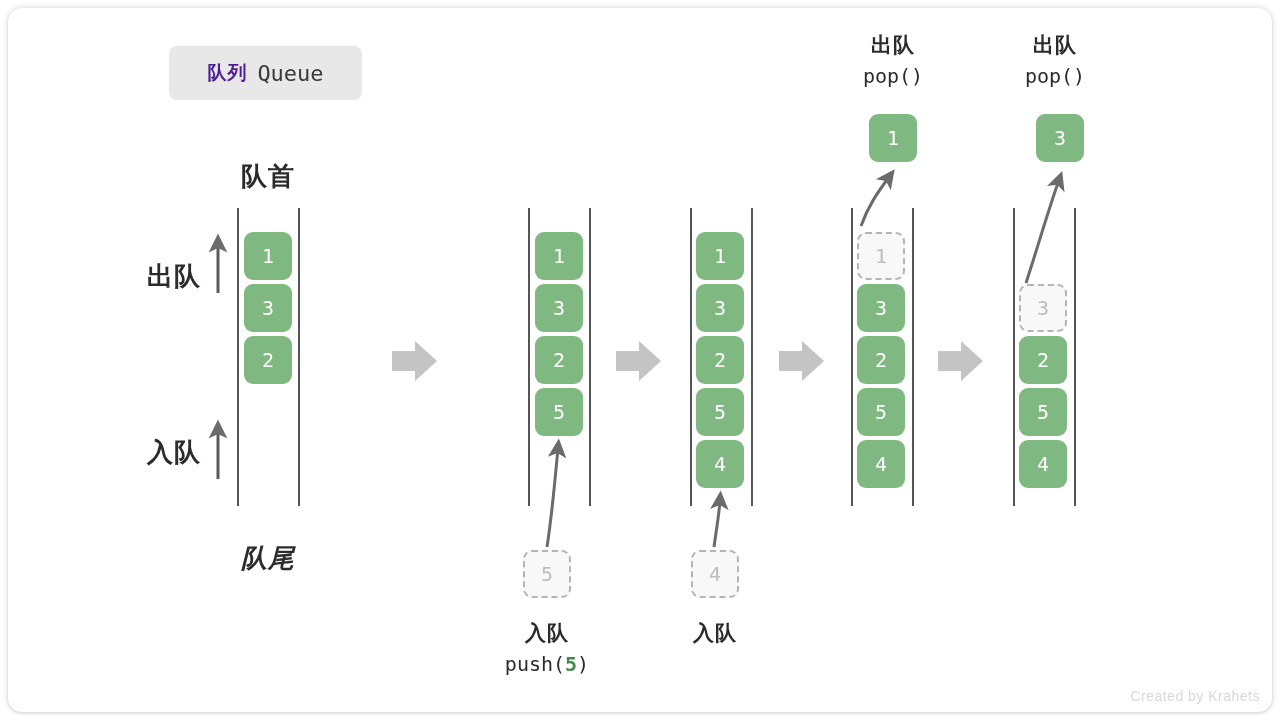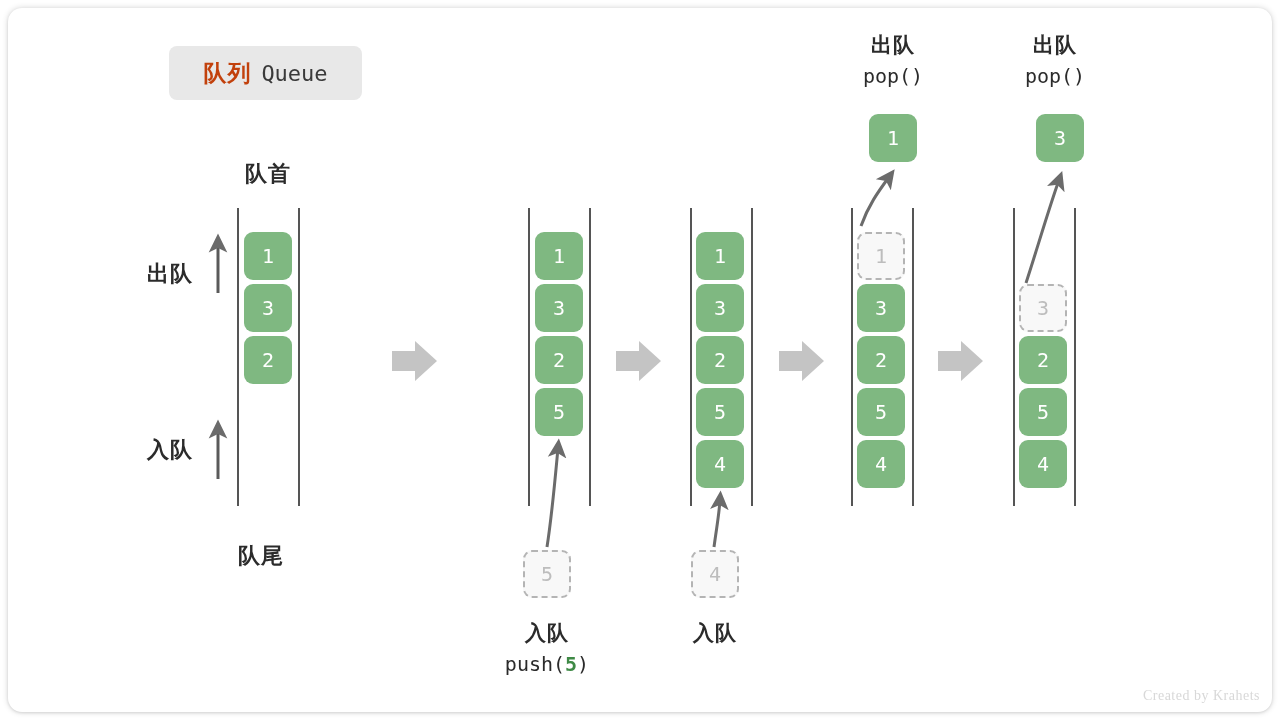--- a/index.html
+++ b/index.html
@@ -36,23 +36,23 @@
     left: 169px; top: 46px;
     width: 193px; height: 54px;
     background: #e8e8e8;
     border-radius: 8px;
     display: flex;
     align-items: center;
     justify-content: center;
     gap: 10px;
   }
   #title-chip .cn {
-    font-size: 23px;
+    font-size: 19px;
     font-weight: bold;
-    color: #c2410c;
+    color: #4c1d95;
     letter-spacing: 1px;
   }
   #title-chip .en {
     font-family: "DejaVu Sans Mono", "Liberation Mono", monospace;
     font-size: 22px;
     color: #3a3a3a;
   }
 
   
   .rail {
@@ -77,21 +77,21 @@
     color: #ffffff;
   }
   .cell.ghost {
     background: #f8f8f8;
     color: #bdbdbd;
     border: 2px dashed #b4b4b4;
   }
 
   
   .cn-label {
-    font-size: 22px;
+    font-size: 26px;
     font-weight: bold;
     color: #2b2b2b;
     letter-spacing: 1px;
     white-space: nowrap;
   }
   .op-label {
     text-align: center;
     white-space: nowrap;
     color: #2b2b2b;
   }
@@ -105,21 +105,21 @@
     font-family: "DejaVu Sans Mono", "Liberation Mono", monospace;
     font-size: 20px;
     line-height: 32px;
     color: #2b2b2b;
   }
   .op-label .code .arg { color: #3f8a46; font-weight: bold; }
 
   
   #watermark {
     right: 20px; bottom: 16px;
-    font-family: Liberation Serif, serif;
+    font-family: Liberation Sans, sans-serif;
     font-size: 14px;
     color: #d8d8d8;
     letter-spacing: 0.5px;
   }
 
   svg.overlay {
     position: absolute;
     left: 0; top: 0;
     width: 1280px;
     height: 720px;
@@ -131,21 +131,21 @@
 
 <div id="stage">
   <div id="card" class="abs"></div>
 
   <div id="title-chip" class="abs">
     <span class="cn">队列</span>
     <span class="en">Queue</span>
   </div>
 
   <div class="abs cn-label" style="left:238px; top:159px; width:60px; text-align:center;">队首</div>
-  <div class="abs cn-label" style="left:238px; top:541px; width:60px; text-align:left;">队尾</div>
+  <div class="abs cn-label" style="left:238px; top:541px; width:60px; text-align:center;font-style:italic;">队尾</div>
 
   <div class="abs cn-label" style="left:147px; top:259px;">出队</div>
   <div class="abs cn-label" style="left:147px; top:435px;">入队</div>
 
   <div class="abs rail" style="left:237px; top:208px; height:298px;"></div>
   <div class="abs rail" style="left:298px; top:208px; height:298px;"></div>
 
   <div class="abs cell filled" style="left:244px; top:232px;">1</div>
   <div class="abs cell filled" style="left:244px; top:284px;">3</div>
   <div class="abs cell filled" style="left:244px; top:336px;">2</div>

